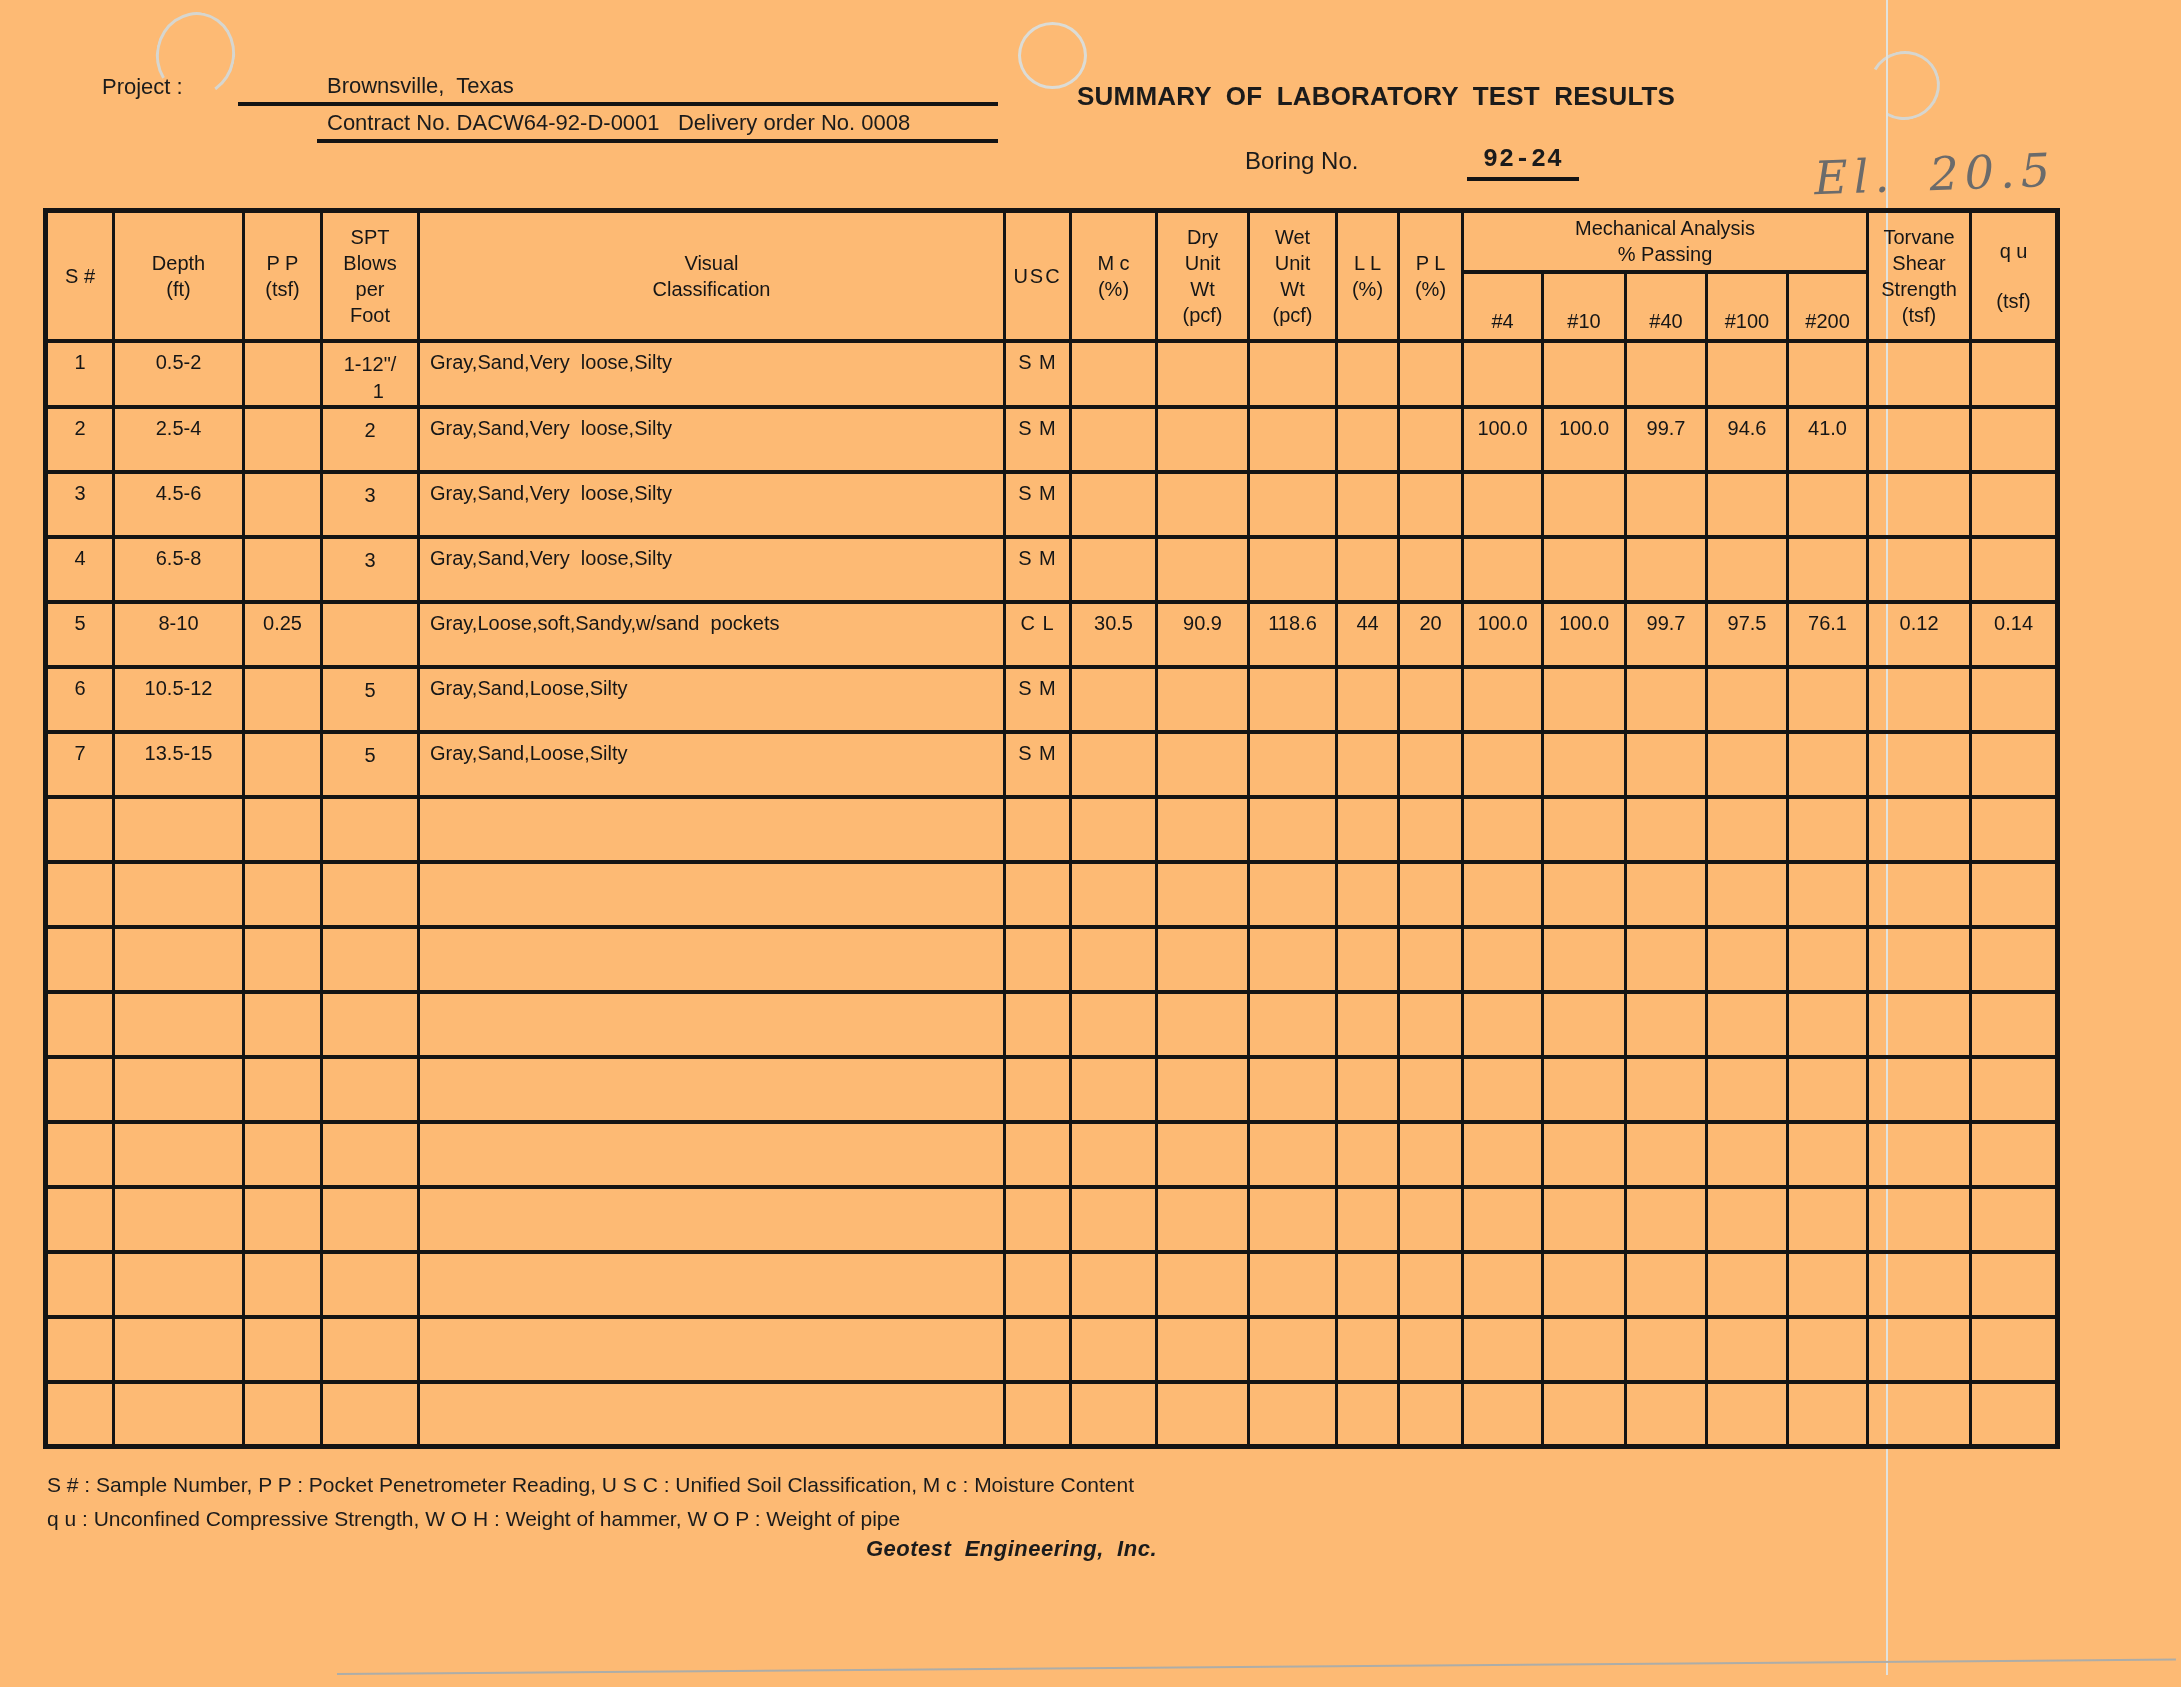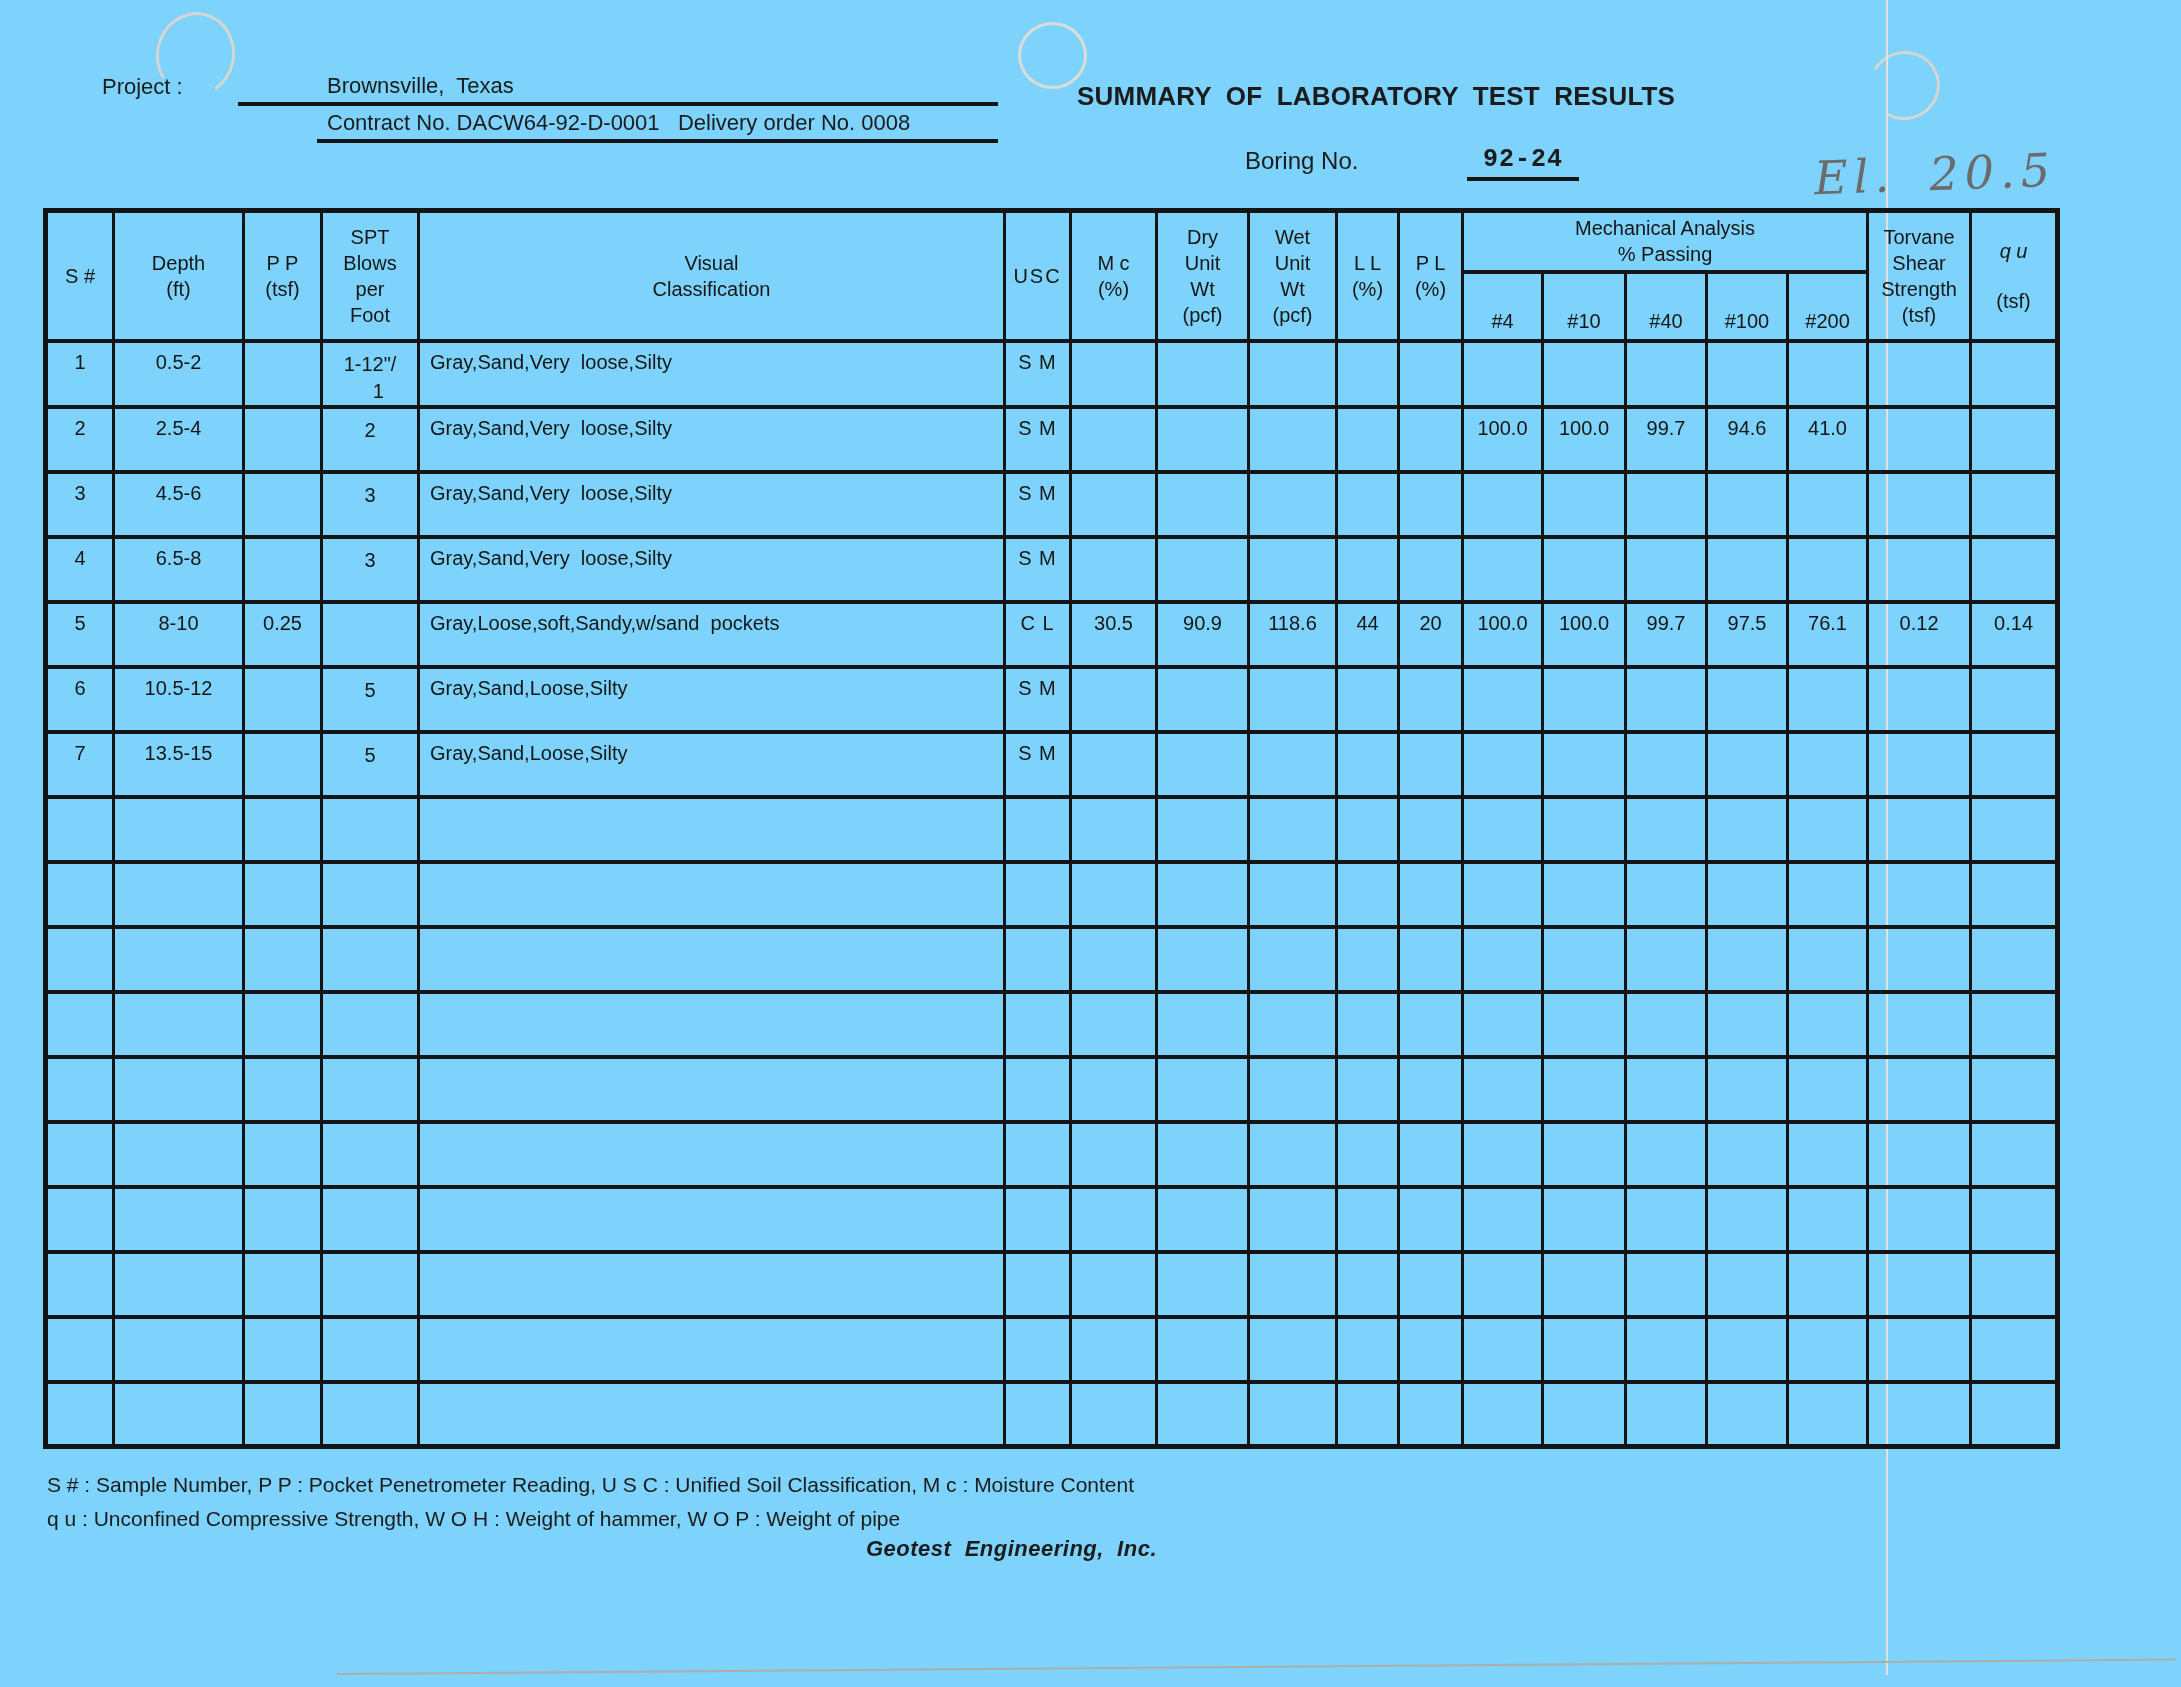--- a/index.html
+++ b/index.html
@@ -3,21 +3,21 @@
 <meta charset="utf-8">
 <style>
   html,body { margin:0; padding:0; }
   body {
     width:2181px; height:1688px;
     background:#e9e9e6;
     font-family:"Liberation Sans","DejaVu Sans",sans-serif;
   }
   .page {
     position:relative; width:2181px; height:1688px;
-    background:#7dd3fc; overflow:hidden; color:#1b1b1b;
+    background:#fdba74; overflow:hidden; color:#1b1b1b;
   }
 
   
   .ring { position:absolute; border:3px solid #d6d6d0; border-radius:50%; }
   .ring1 { left:156px; top:12px;  width:73px; height:79px; border-bottom-color:transparent; transform:rotate(12deg); }
   .ring2 { left:1018px; top:22px; width:63px; height:61px; border-color:#dcdcd6; }
   .ring3 { left:1869px; top:51px; width:65px; height:63px; border-left-color:transparent; transform:rotate(-15deg); }
   .paper-edge-v { position:absolute; left:1886px; top:0; width:2px; height:1675px; background:#e2e2dd; }
   .paper-edge-b { position:absolute; left:337px; top:1673px; width:1839px; height:2px; background:#adada8; transform:rotate(-0.45deg); transform-origin:left center; }
 
@@ -165,21 +165,21 @@
           <div>Mechanical Analysis</div>
           <div>% Passing</div>
         </th>
         <th rowspan="2">
           <div>Torvane</div>
           <div>Shear</div>
           <div>Strength</div>
           <div>(tsf)</div>
         </th>
         <th rowspan="2">
-          <div style="margin-bottom:24px;font-style:italic;">q u</div>
+          <div style="margin-bottom:24px;">q u</div>
           <div>(tsf)</div>
         </th>
       </tr>
       <tr class="grow2">
         <th>#4</th>
         <th>#10</th>
         <th>#40</th>
         <th>#100</th>
         <th>#200</th>
       </tr>

